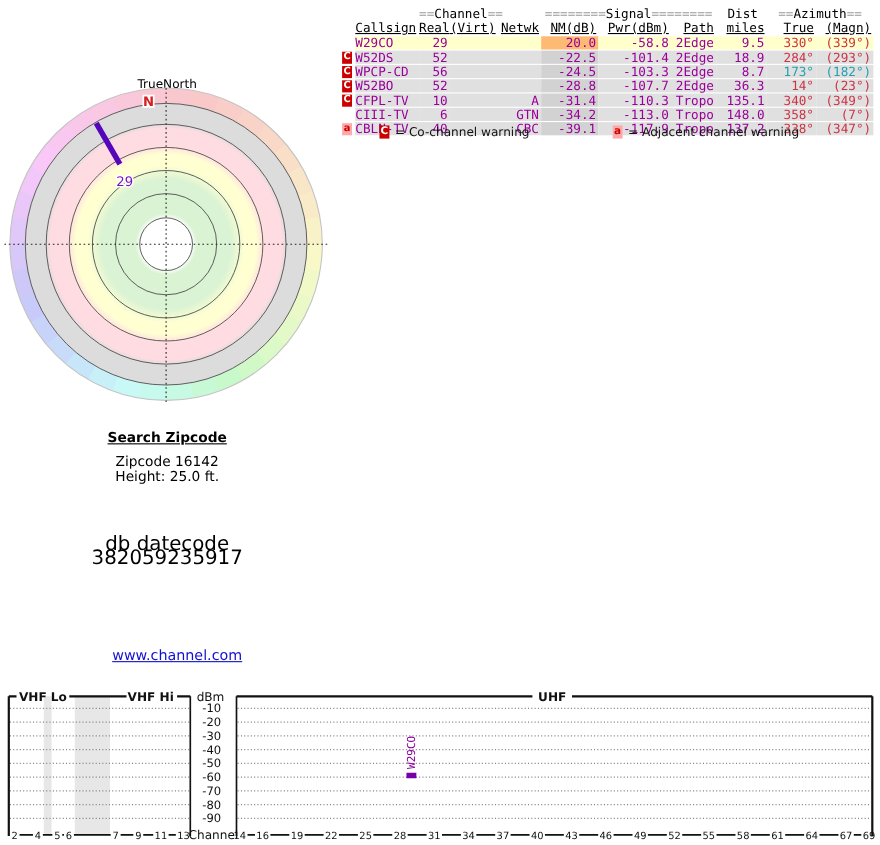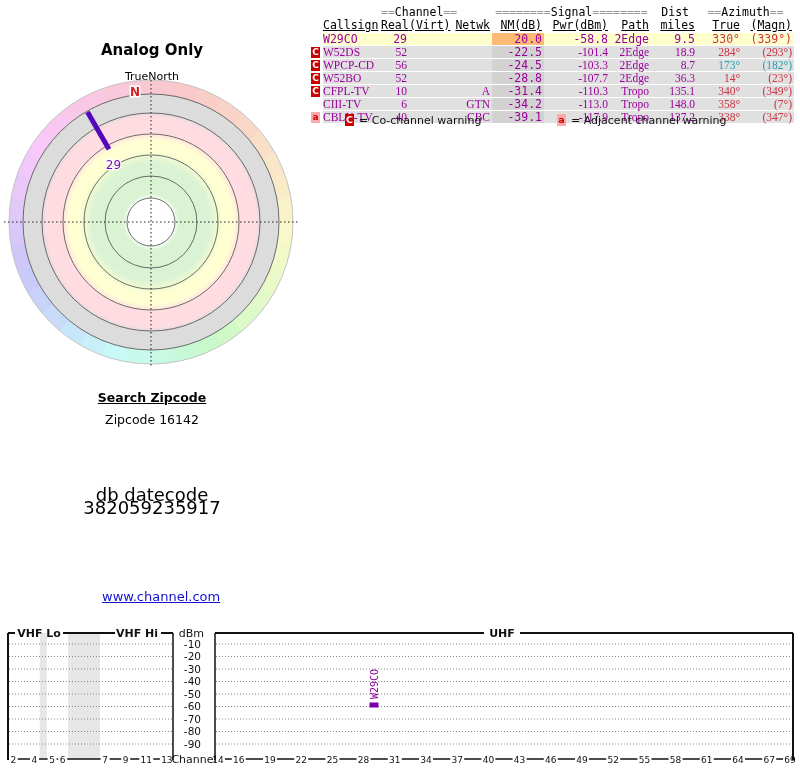--- a/index.html
+++ b/index.html
@@ -17,21 +17,21 @@
              grid-template-columns:12px 58px 28px 41px 42px 52px 66px 41px 46px 45px 52px;
              grid-template-rows:11px 13px repeat(7,12px);row-gap:1px;
              font-family:"DejaVu Sans Mono","Liberation Mono",monospace;
              font-size:11.5px;line-height:12px;color:#990099;white-space:pre;}
   .sig-table .r{text-align:right;padding-right:2px;}
   .sig-table .l{text-align:left;}
   .sig-table .ctr{text-align:center;}
   .hdrline{color:#000;line-height:11px;}
   .hdrline .eq{color:#999;}
   .hd2{color:#000;text-decoration:underline;line-height:13px;}
-  .bg-g{background:#e0e0e0;font-family:Liberation Serif, serif;}
+  .bg-g{background:#e0e0e0;}
   .bg-y{background:#ffffcc;}
   .nm-g{background:#d2d2d2;}
   .nm-y{background:#fdba74;}
   .az-red{color:#cc3344;}
   .az-teal{color:#22a0b0;}
   .warnbox{width:9px;height:11px;margin-top:1px;font-family:"DejaVu Sans",sans-serif;
            font-size:9px;font-weight:bold;text-align:center;line-height:11px;}
   .warn-co{background:#cc0000;color:#fff;}
   .warn-adj{background:#ffaaaa;color:#cc0000;}
 
@@ -57,21 +57,20 @@
              text-decoration:underline;cursor:pointer;}
 
   
   #spectrum-svg{position:absolute;left:0;top:620px;}
 </style>
 </head>
 <body>
 
 <div class="page">
 
-  <div class="radar-title">Analog Only</div>
   <div class="radar-subtitle">TrueNorth</div>
   <svg id="radar-svg" width="304" height="304" viewBox="0 0 304 304">
       <defs>
         <radialGradient id="rg" cx="50%" cy="50%" r="50%">
           <stop offset="0%" stop-color="#ffffff"></stop>
           <stop offset="18%" stop-color="#ffffff"></stop>
           <stop offset="22%" stop-color="#d9f3d3"></stop>
           <stop offset="46%" stop-color="#daf3d4"></stop>
           <stop offset="56.00000000000001%" stop-color="#ffffd2"></stop>
           <stop offset="64%" stop-color="#ffffd2"></stop>
@@ -137,20 +136,21 @@
   <div class="legend">
     <span id="lg-co" class="wbox warn-co">C</span>
     <span id="lg-co-t">= Co-channel warning</span>
     <span id="lg-adj" class="wbox warn-adj">a</span>
     <span id="lg-adj-t">= Adjacent channel warning</span>
   </div>
 
   <div class="search-title">Search Zipcode</div>
   <div class="search-lines">
     <div>Zipcode 16142</div>
+    <div>Height: 25.0 ft.</div>
   </div>
   <div class="search-db">
     <div>db datecode</div>
     <div>382059235917</div>
   </div>
 
   <a class="site-link" href="#">www.channel.com</a>
 
   <svg id="spectrum-svg" width="800" height="148" viewBox="0 0 800 148">
       <rect x="39.8" y="13" width="7.1" height="126" fill="#e7e7e7"></rect>

